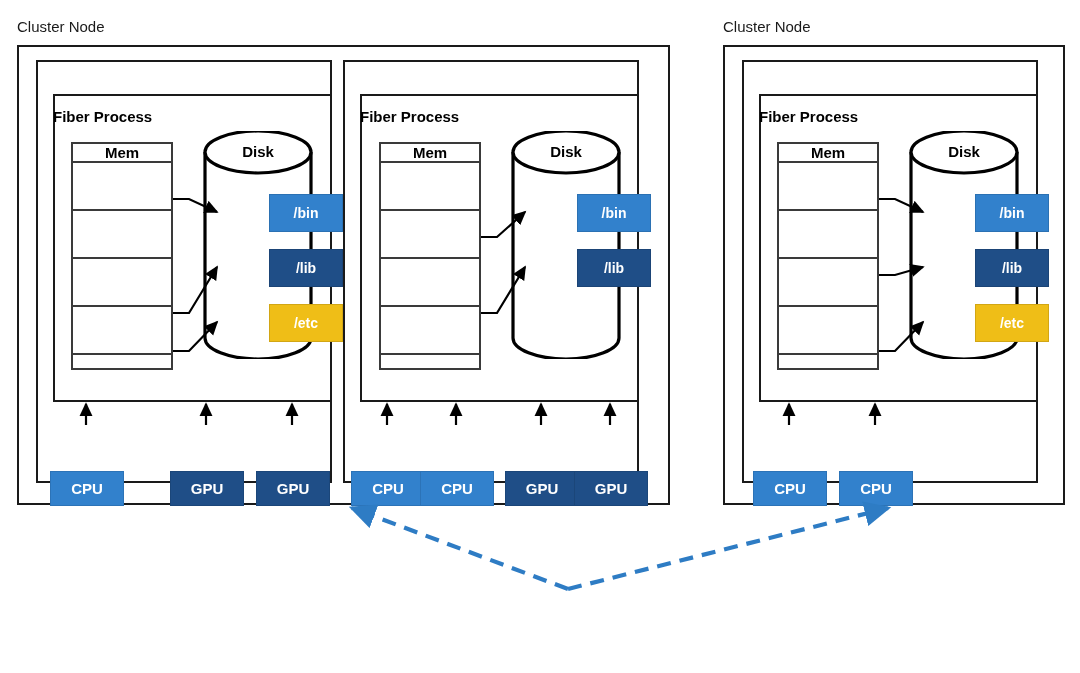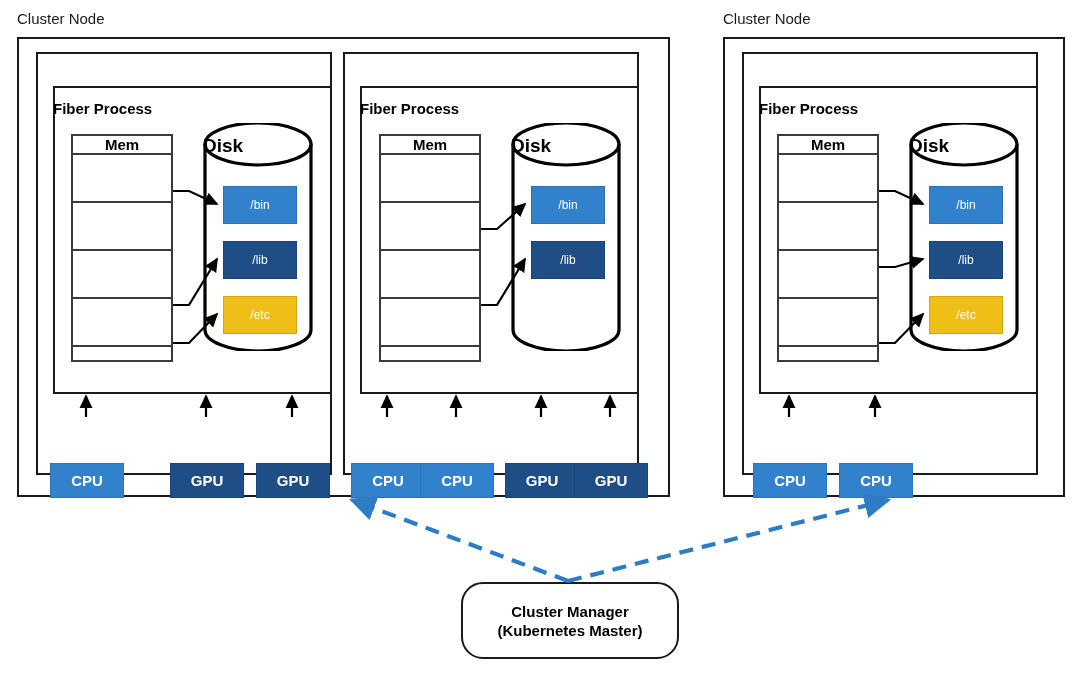--- a/index.html
+++ b/index.html
@@ -11,21 +11,21 @@
     font-family: "Liberation Sans", sans-serif;
     width: 1080px;
     height: 673px;
     position: relative;
     overflow: hidden;
     color: #000000;
   }
   #stage {
     position: absolute;
     left: 0;
-    top: 4px;
+    top: 12px;
     width: 1080px;
     height: 570px;
   }
   .abs { position: absolute; box-sizing: border-box; }
 
   
   .node-label {
     font-size: 15px;
     color: #1a1a1a;
     line-height: 18px;
@@ -78,34 +78,35 @@
     color: #000;
   }
   .mem-cell:last-child { border-bottom: none; }
 
   
   .disk-wrap { }
   .disk-svg { display: block; }
   .disk-title {
     position: absolute;
     width: 100%;
-    text-align: left;
-    font-size: 19px;
+    text-align: center;
+    font-size: 15px;
     font-weight: bold;
     color: #000;
   }
   .disk-item {
     position: absolute;
     display: flex;
     align-items: center;
     justify-content: center;
-    font-size: 12px;
-    font-weight: normal;
+    font-size: 14px;
+    font-weight: bold;
     color: #ffffff;
     border: 1px solid rgba(0,0,0,0.12);
+    margin-left: 46px;
   }
 
   
   .res-chip {
     position: absolute;
     display: flex;
     align-items: center;
     justify-content: center;
     font-size: 15px;
     font-weight: bold;
@@ -224,24 +225,20 @@
       <div class="res-chip" style="left: 170px; top: 417px; width: 72px; height: 33px; background: rgb(31, 78, 135);">GPU</div>
       <div class="res-chip" style="left: 256px; top: 417px; width: 72px; height: 33px; background: rgb(31, 78, 135);">GPU</div>
       <div class="res-chip" style="left: 351px; top: 417px; width: 72px; height: 33px; background: rgb(50, 129, 204);">CPU</div>
       <div class="res-chip" style="left: 420px; top: 417px; width: 72px; height: 33px; background: rgb(50, 129, 204);">CPU</div>
       <div class="res-chip" style="left: 505px; top: 417px; width: 72px; height: 33px; background: rgb(31, 78, 135);">GPU</div>
       <div class="res-chip" style="left: 574px; top: 417px; width: 72px; height: 33px; background: rgb(31, 78, 135);">GPU</div>
       <div class="res-chip" style="left: 753px; top: 417px; width: 72px; height: 33px; background: rgb(50, 129, 204);">CPU</div>
       <div class="res-chip" style="left: 839px; top: 417px; width: 72px; height: 33px; background: rgb(50, 129, 204);">CPU</div>
     </div>
 
-  <div class="cluster-manager" style="left:461px; top:578px; width:214px; height:73px;">
-    <div>Cluster Manager</div>
-    <div>(Kubernetes Master)</div>
-  </div>
 
   <svg class="overlay" id="arrow-layer" viewBox="0 0 1080 673">
     <defs>
       <marker id="ah" markerWidth="7" markerHeight="7" refX="5.6" refY="3" orient="auto">
         <path d="M0,0 L6.4,3 L0,6 z" fill="#000000"></path>
       </marker>
       <marker id="ahb" markerWidth="7" markerHeight="7" refX="5.6" refY="3" orient="auto">
         <path d="M0,0 L6.4,3 L0,6 z" fill="#2E7CC4"></path>
       </marker>
     </defs>

